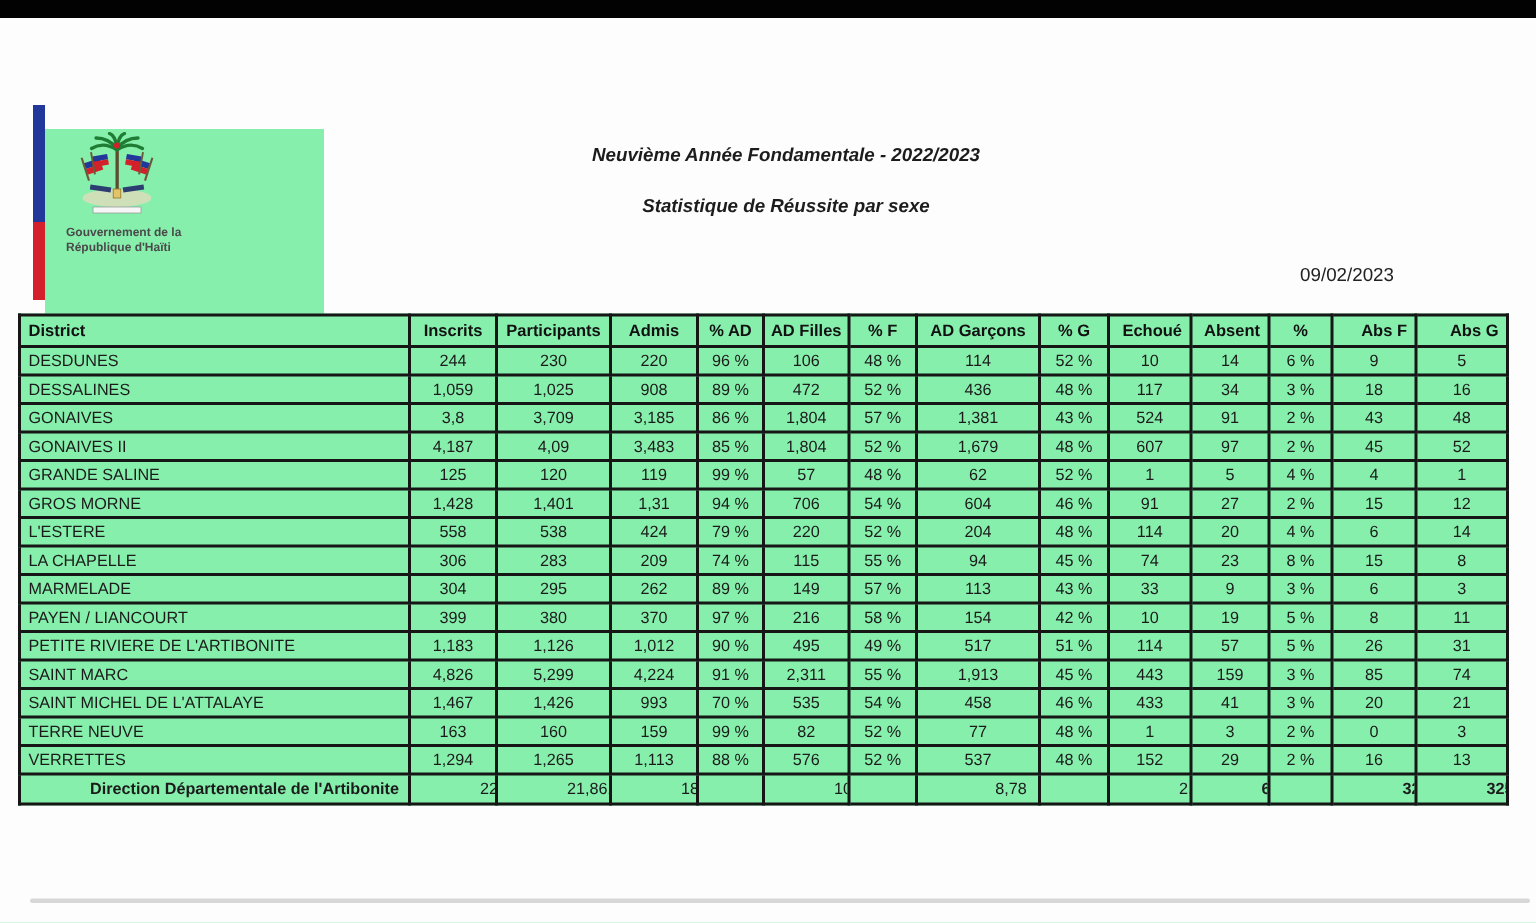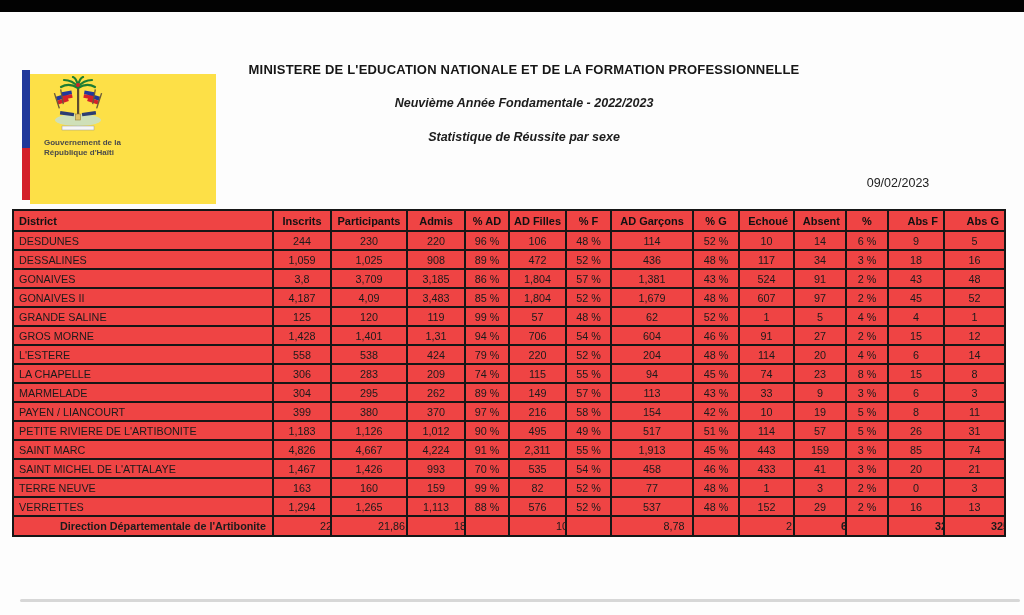--- a/index.html
+++ b/index.html
@@ -25,36 +25,36 @@
     position:absolute;top:164px;left:862px;width:72px;text-align:center;
     font-family:Liberation Sans, sans-serif;font-size:12.5px;color:#222;
   }
 
   
   .logo{position:absolute;left:22px;top:58px;width:194px;height:130px;}
   .logo-stripe{position:absolute;left:0;top:0;width:8px;height:130px;}
   .logo-stripe .blue{width:8px;height:78px;}
   .logo-stripe .red{width:8px;height:52px;}
   .logo-panel{
-    position:absolute;left:8px;top:4px;width:186px;height:130px;
-    background:#fde047;
+    position:absolute;left:8px;top:16px;width:186px;height:130px;
+    background:#86efac;
   }
   .coat{position:absolute;left:16px;top:2px;}
   .gov-label{
     position:absolute;left:14px;top:64px;font-size:8px;line-height:1.3;
     color:#4a4a4a;font-weight:bold;
   }
   .ministry-label{
     position:absolute;left:14px;top:86px;font-size:9.5px;line-height:1.35;
     color:#2c2c2c;font-weight:bold;
   }
 
   
   .table-wrap{position:absolute;left:12px;top:197px;}
-  table{border-collapse:collapse;table-layout:fixed;width:828px;background:#ef4444;}
+  table{border-collapse:collapse;table-layout:fixed;width:828px;background:#86efac;}
   th,td{
     border:2px solid #161616;overflow:hidden;white-space:nowrap;
     text-align:center;padding:0 2px;
   }
   th{height:19px;font-size:11px;font-weight:bold;color:#111;}
   td{height:17px;font-size:10.8px;color:#1b1b1b;}
   th:first-child,td:first-child{text-align:left;padding-left:5px;}
   th:nth-child(10),th:nth-child(11),th:nth-child(13),th:nth-child(14){
     text-align:right;padding-right:5px;
   }
@@ -65,21 +65,20 @@
     background:#c9c9c9;opacity:.75;border-radius:2px;
   }
 </style>
 </head>
 <body>
 
 <div class="top-bar"></div>
 
 <div class="doc">
 
-  <div class="title">MINISTERE DE L'EDUCATION NATIONALE ET DE LA FORMATION PROFESSIONNELLE</div>
   <div class="subtitle year">Neuvième Année Fondamentale - 2022/2023</div>
   <div class="subtitle stat">Statistique de Réussite par sexe</div>
   <div class="doc-date">09/02/2023</div>
 
   <div class="logo">
     <div class="logo-stripe">
       <div class="blue" style="background: rgb(33, 56, 154);"></div>
       <div class="red" style="background: rgb(212, 32, 42);"></div>
     </div>
     <div class="logo-panel">
@@ -345,21 +344,21 @@
             <td>51 %</td>
             <td>114</td>
             <td>57</td>
             <td>5 %</td>
             <td>26</td>
             <td>31</td>
           </tr>
           <tr>
             <td>SAINT MARC</td>
             <td>4,826</td>
-            <td>4,667</td>
+            <td>5,299</td>
             <td>4,224</td>
             <td>91 %</td>
             <td>2,311</td>
             <td>55 %</td>
             <td>1,913</td>
             <td>45 %</td>
             <td>443</td>
             <td>159</td>
             <td>3 %</td>
             <td>85</td>

